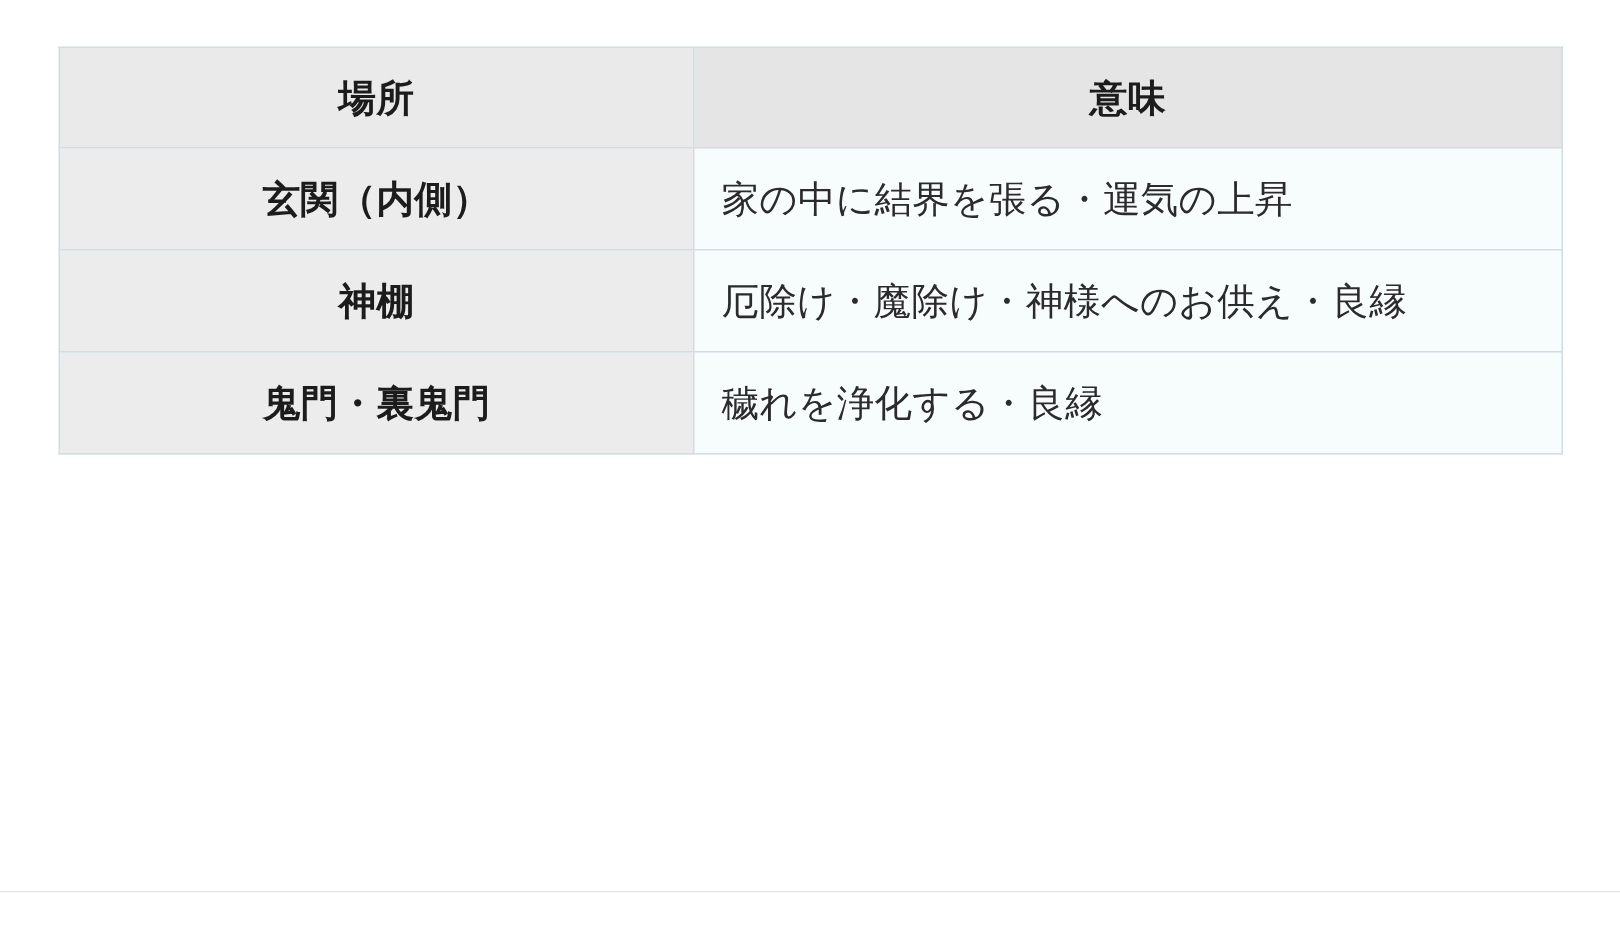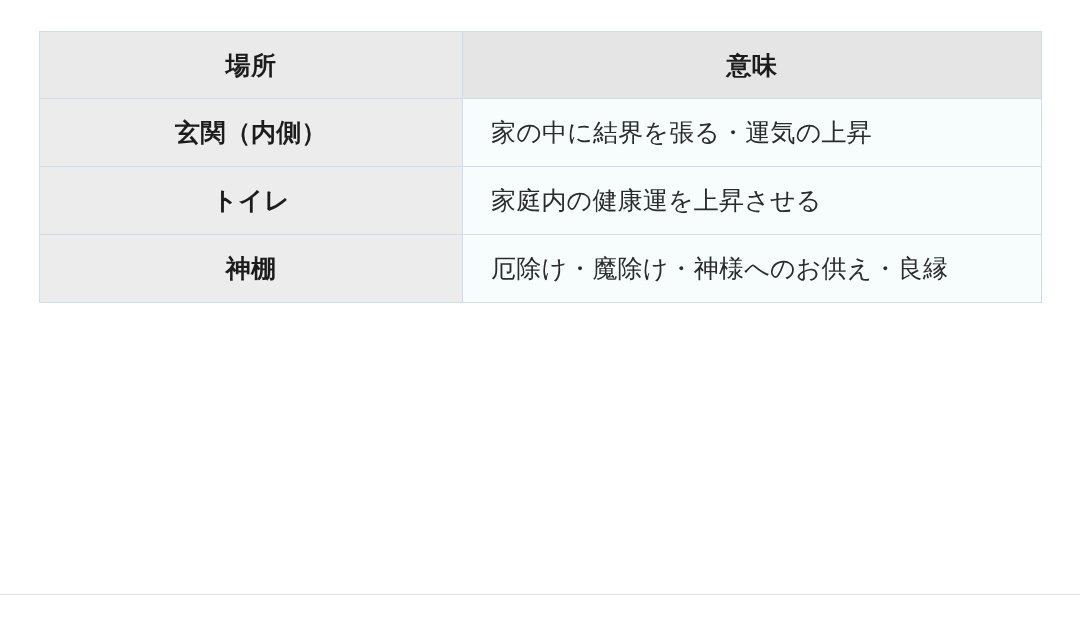--- a/index.html
+++ b/index.html
@@ -66,21 +66,21 @@
     color: #1c1c1c;
     letter-spacing: 0.3px;
     margin-top: 34px;
   }
   table.meaning-table tbody td.meaning {
     height: 68px;
     background: #f7fcfd;
     text-align: left;
     font-size: 25px;
     color: #2b2b2b;
-    padding-left: 28px;
+    padding-left: 18px;
     letter-spacing: 0.2px;
     font-weight: normal;
   }
   
   .bottom-rule {
     position: absolute;
     left: 0;
     top: 594px;
     width: 1080px;
     height: 1px;
@@ -111,26 +111,26 @@
           <th class="head-first">場所</th>
           <th class="head-second">意味</th>
         </tr>
       </thead>
       <tbody>
         <tr>
           <td class="place">玄関（内側）</td>
           <td class="meaning">家の中に結界を張る・運気の上昇</td>
         </tr>
         <tr>
-          <td class="place">トイレ</td>
-          <td class="meaning">家庭内の健康運を上昇させる</td>
+          <td class="place">神棚</td>
+          <td class="meaning">厄除け・魔除け・神様へのお供え・良縁</td>
         </tr>
         <tr>
-          <td class="place">神棚</td>
-          <td class="meaning">厄除け・魔除け・神様へのお供え・良縁</td>
+          <td class="place">鬼門・裏鬼門</td>
+          <td class="meaning">穢れを浄化する・良縁</td>
         </tr>
       </tbody>
     </table>
   </div>
 
   <div class="bottom-rule"></div>
   <div class="below-area"></div>
 
 </div>
 

